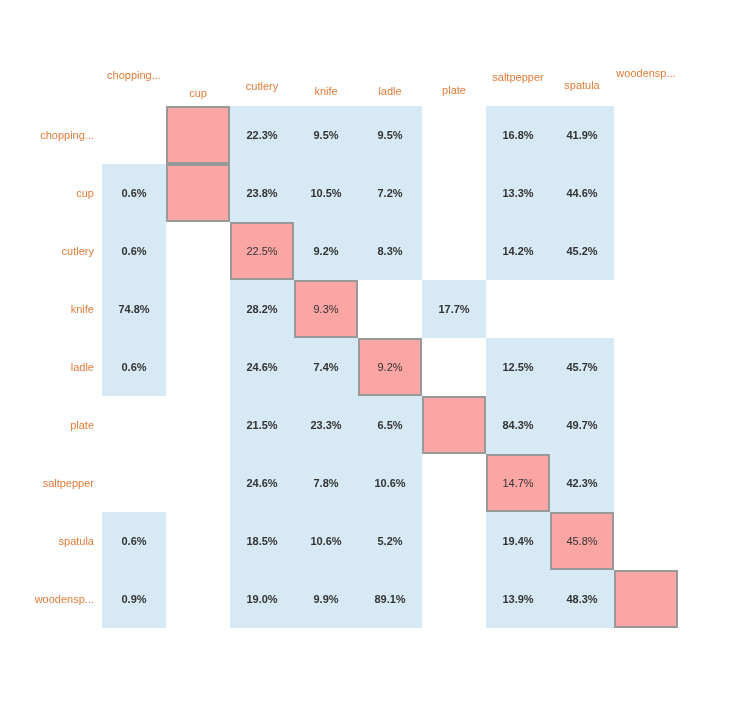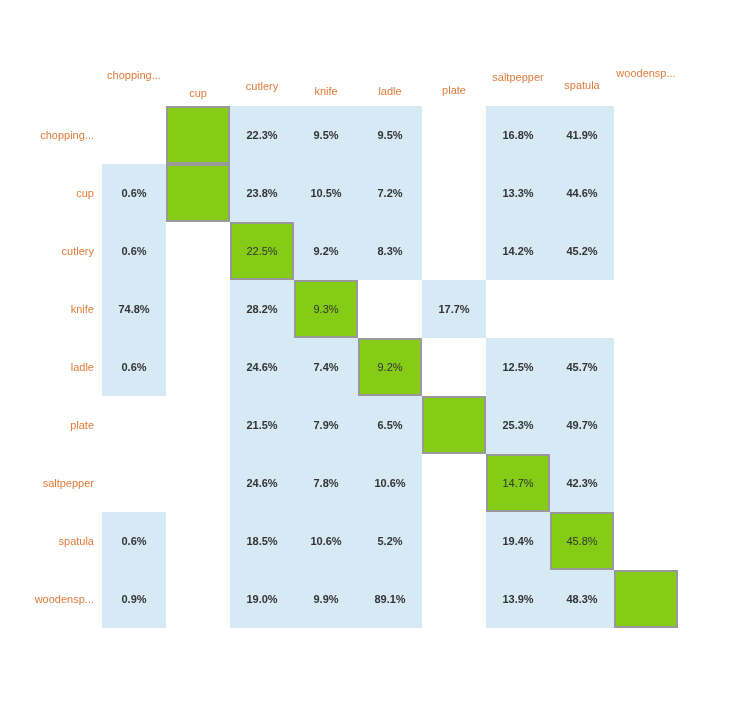--- a/index.html
+++ b/index.html
@@ -109,21 +109,21 @@
       background: #fff;
     }
 
     .cell-light {
       background: #d6e9f5;
       font-weight: bold;
     }
 
     
     .cell-diagonal {
-      background: #84cc16;
+      background: #fca5a5;
       outline: 2px solid #999;
       outline-offset: -2px;
       z-index: 2;
     }
   </style>
 </head>
 <body>
 
 <div class="breadcrumb">
   <span></span>
@@ -279,28 +279,28 @@
           <div class="cell cell-empty"></div>
         </div>
         <div class="matrix-row">
           <div class="row-header">plate</div>
           <div class="cell cell-empty"></div>
           <div class="cell cell-empty"></div>
           <div class="cell cell-light">
             <span>21.5%</span>
           </div>
           <div class="cell cell-light">
-            <span>7.9%</span>
+            <span>23.3%</span>
           </div>
           <div class="cell cell-light">
             <span>6.5%</span>
           </div>
           <div class="cell cell-diagonal"></div>
           <div class="cell cell-light">
-            <span>25.3%</span>
+            <span>84.3%</span>
           </div>
           <div class="cell cell-light">
             <span>49.7%</span>
           </div>
           <div class="cell cell-empty"></div>
         </div>
         <div class="matrix-row">
           <div class="row-header">saltpepper</div>
           <div class="cell cell-empty"></div>
           <div class="cell cell-empty"></div>

